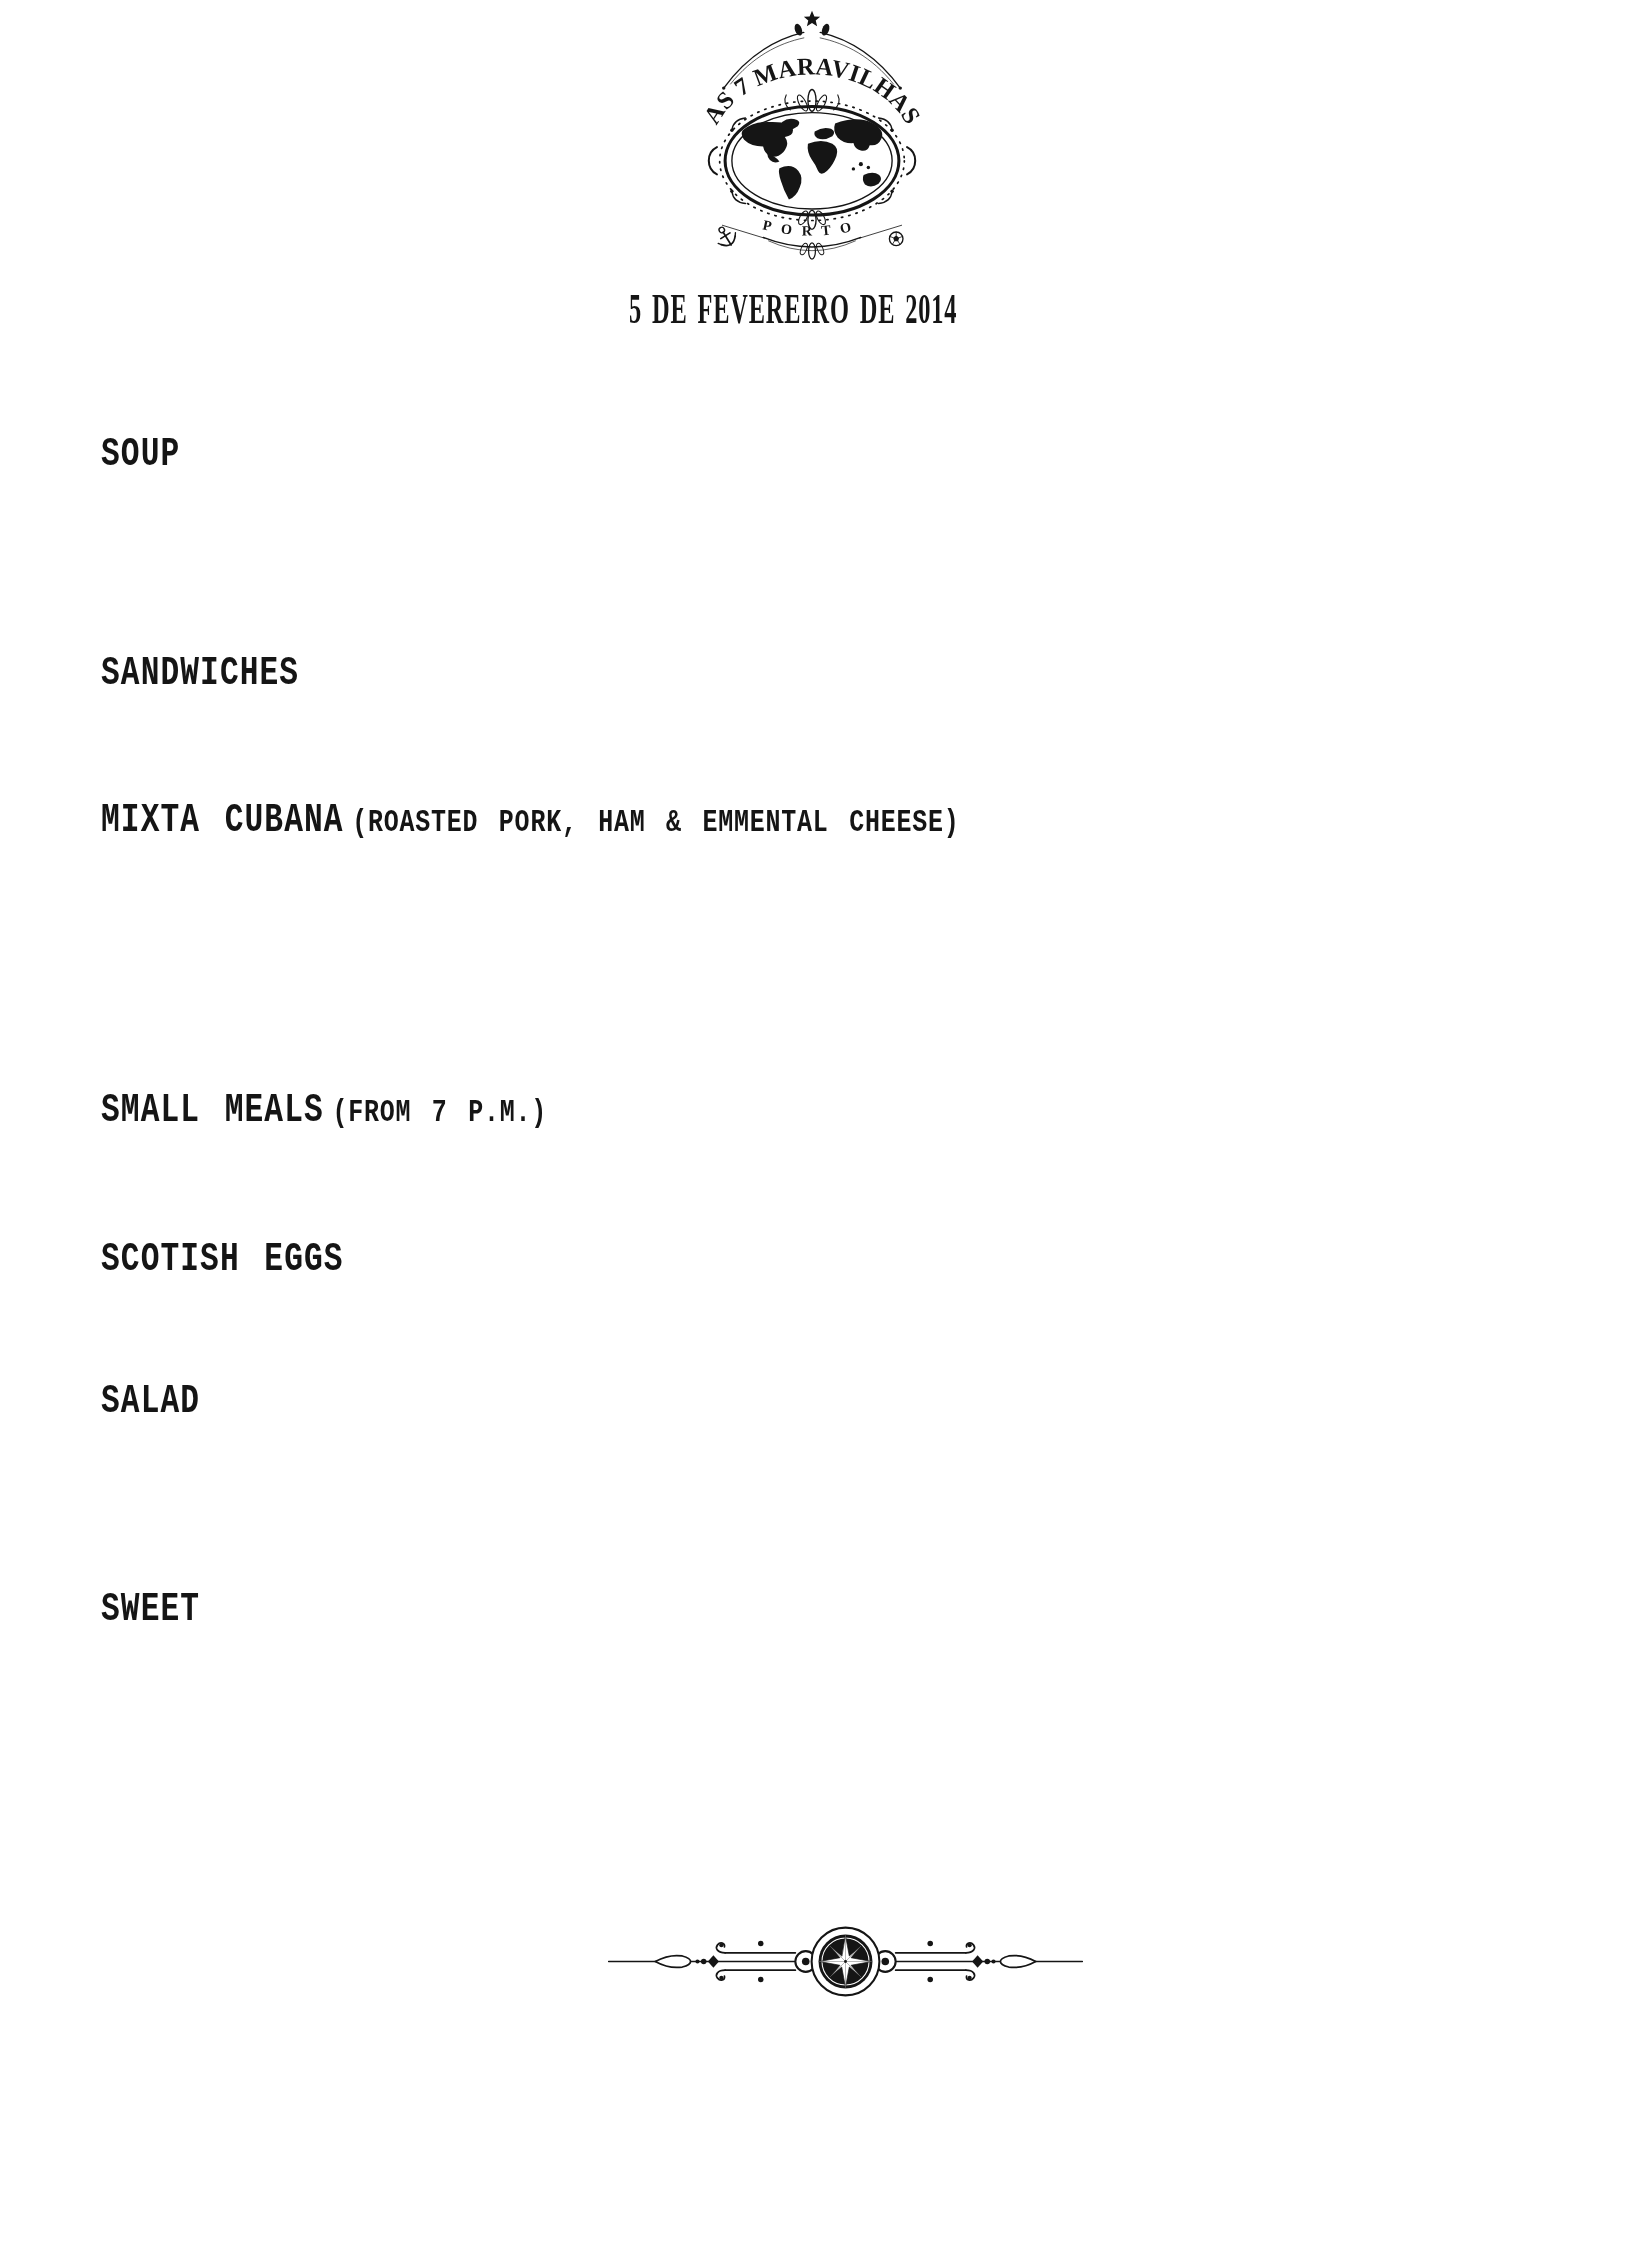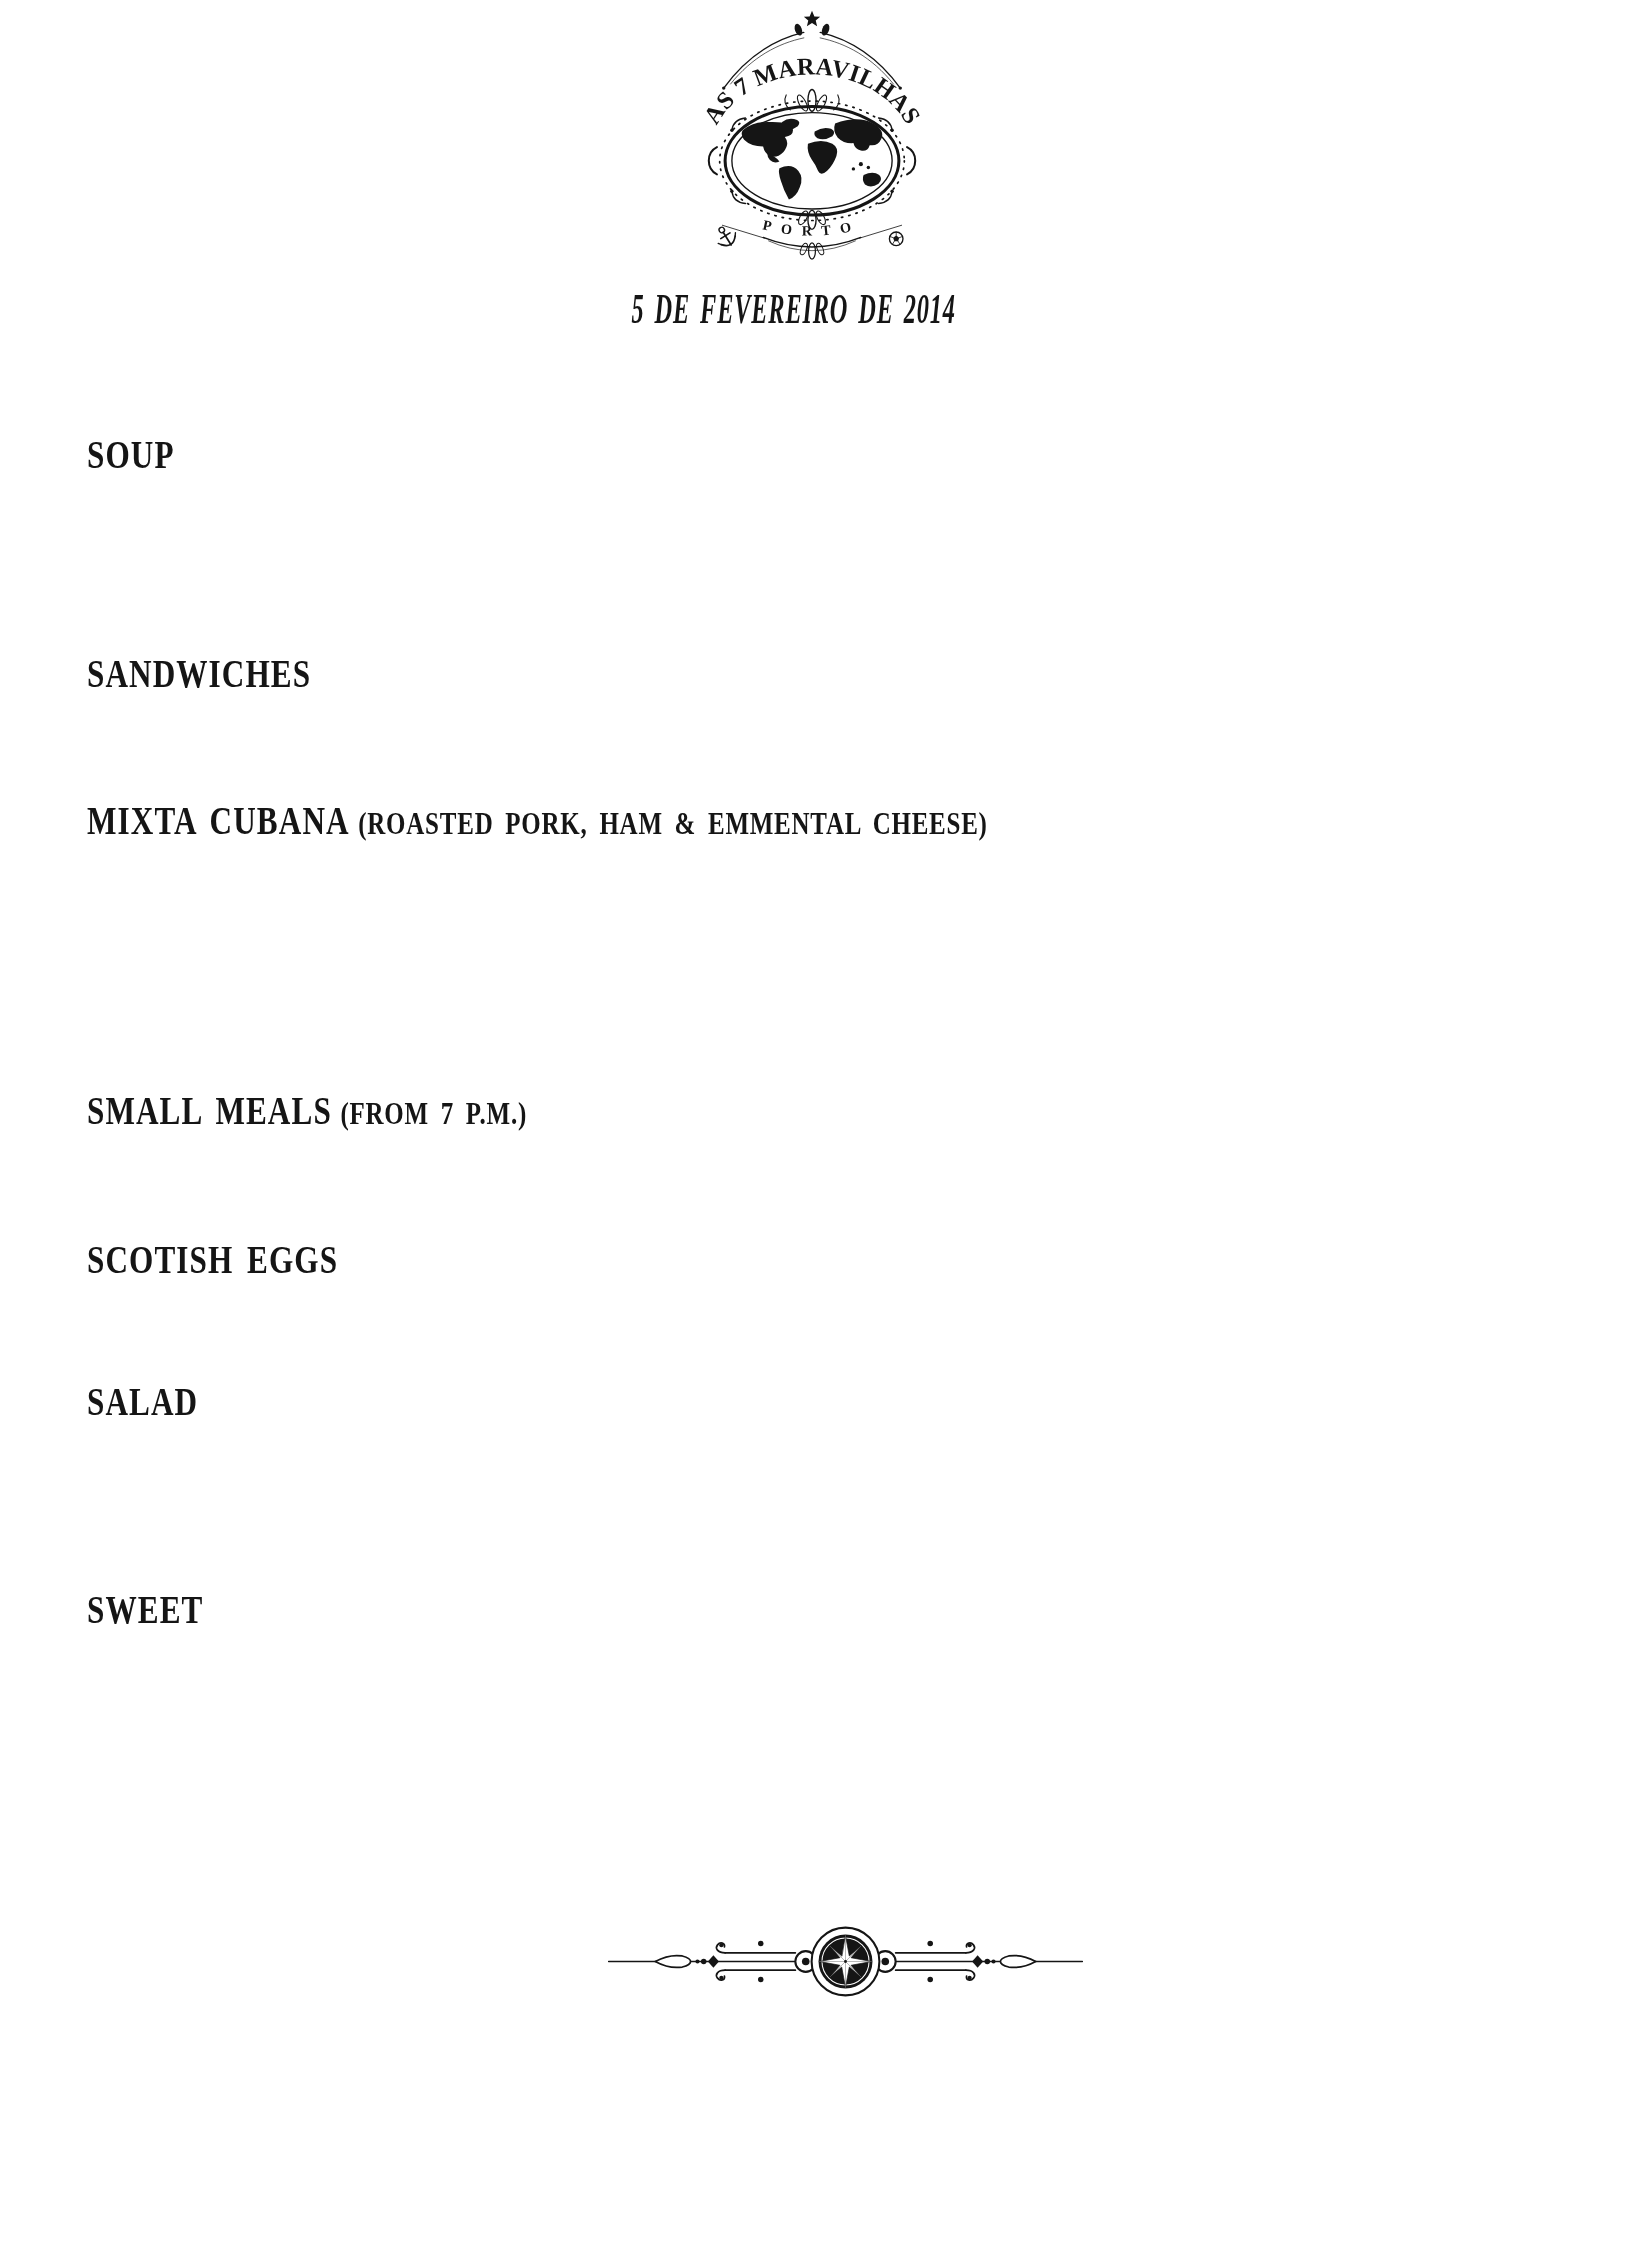--- a/index.html
+++ b/index.html
@@ -6,29 +6,29 @@
   .page{
     position:relative;
     width:1637px;
     height:2261px;
     background:#ffffff;
     font-family:"Liberation Serif","DejaVu Serif",serif;
     color:#151515;
     overflow:hidden;
   }
   .logo{position:absolute;left:683px;top:8.3px;width:258px;height:258px;}
-  .date-wrap{position:absolute;top:288px;left:0;width:1587px;text-align:center;line-height:1;font-style:italic;}
+  .date-wrap{position:absolute;top:288px;left:0;width:1587px;text-align:center;line-height:1;}
   .date-text{
     display:inline-block;
     transform:scaleX(0.58);
     transform-origin:50% 0;
     font-size:42px;font-weight:700;letter-spacing:1.4px;word-spacing:5.5px;
     white-space:nowrap;
   }
-  .line{position:absolute;left:87px;line-height:1;white-space:nowrap;}
+  .line{position:absolute;left:101px;line-height:1;white-space:nowrap;font-family:Liberation Mono, monospace;}
   .tx{
     display:inline-block;
     transform:scaleX(0.78);
     transform-origin:0 0;
     font-size:40px;font-weight:700;letter-spacing:1.4px;word-spacing:6.2px;
   }
   .note{font-size:32px;letter-spacing:1px;margin-left:11px;}
   .divider{position:absolute;left:603px;top:1920px;width:485px;height:83px;}
   svg{display:block;}
 </style>

